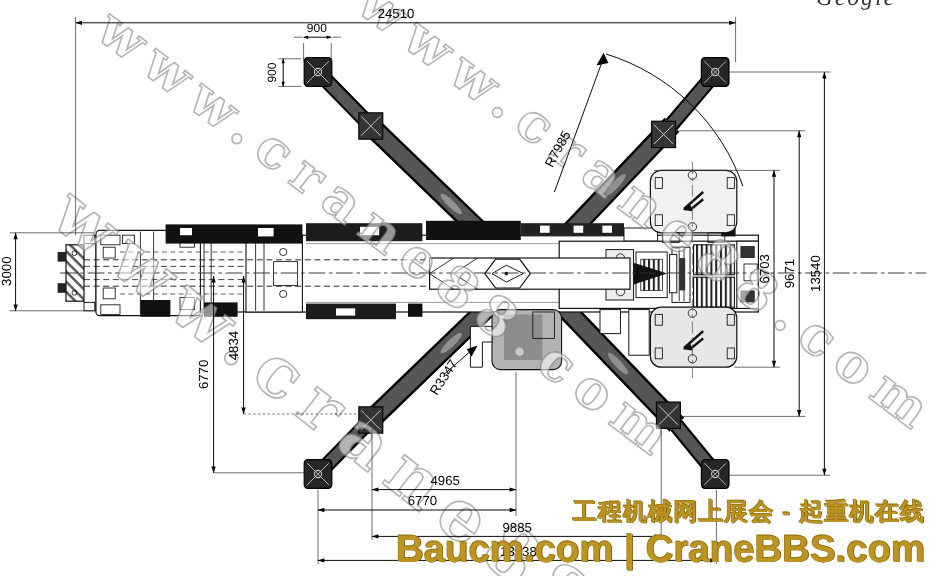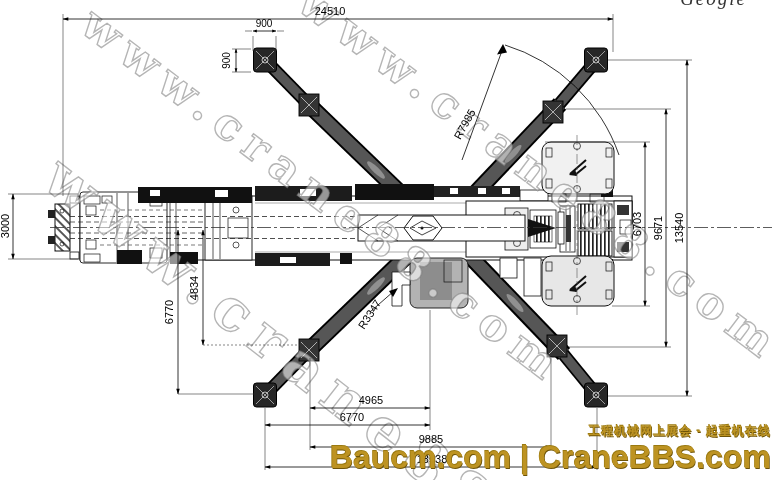--- a/index.html
+++ b/index.html
@@ -11,21 +11,21 @@
   .dim{stroke:#000;stroke-width:.8;fill:none;}
   .ext{stroke:#333;stroke-width:.6;fill:none;}
   .thin{stroke:#111;stroke-width:.7;fill:none;}
   .wm{font-family:"DejaVu Serif",serif;font-weight:bold;
       fill:rgba(255,255,255,.55);stroke:rgba(120,120,120,.55);stroke-width:1.4px;}
   #corner-frag{position:absolute;top:-12px;right:30px;font:italic 19px "Liberation Serif",serif;
       color:#333;letter-spacing:2px;}
   #footer{position:absolute;right:6px;bottom:4px;text-align:right;color:#bd9322;
       font-weight:bold;line-height:1.15;
       text-shadow:.6px .6px 0 #6e5408,-.6px -.6px 0 #9a7a10;}
-  #footer .l1{font-size:12px;letter-spacing:1px;}
+  #footer .l1{font-size:20px;letter-spacing:1px;}
   #footer .l2{font-size:32px;font-family:"Liberation Sans",sans-serif;}
 </style>
 </head>
 <body>
 
 <div id="stage">
 <svg width="777" height="480" viewBox="0 0 777 480">
   <defs>
     <marker id="ar" viewBox="0 0 10 10" refX="9.5" refY="5" markerWidth="10" markerHeight="7" orient="auto-start-reverse">
       <path d="M0,1.8 L10,5 L0,8.2 Z" fill="#000"></path>

